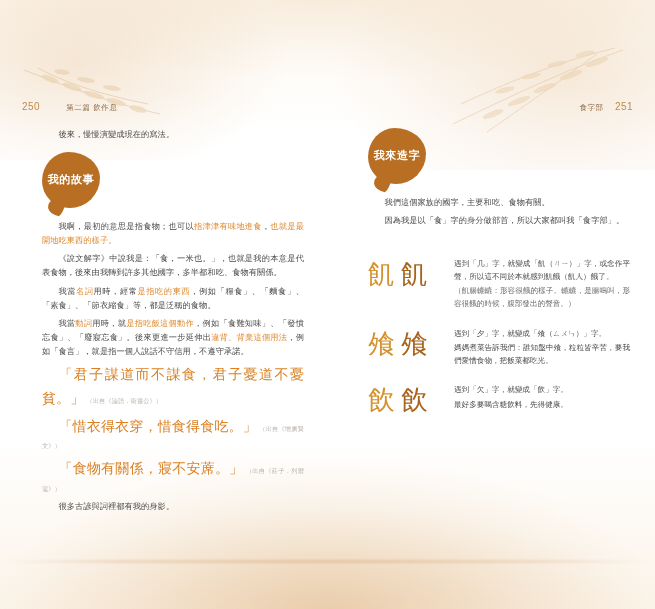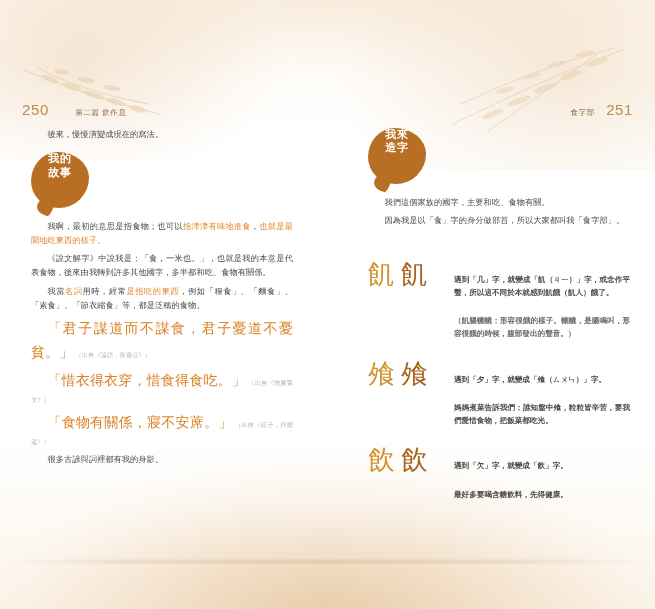--- a/index.html
+++ b/index.html
@@ -58,38 +58,38 @@
     position: absolute;
     top: 101px;
     font-size: 7.5px;
     color: #b08248;
     letter-spacing: .08em;
     white-space: nowrap;
     font-family: "Liberation Sans", sans-serif;
   }
   .runhead .folio {
     color: #c08a4a;
-    font-size: 15px;
+    font-size: 10px;
     letter-spacing: .04em;
   }
   .runhead.left  { left: 22px; }
   .runhead.right { right: 22px; }
   .runhead .sep {
     display: inline-block;
     width: 6px;
   }
   .runhead .chap { color: #8d6a45; padding-left: 15px; }
 
   
   .col {
     position: absolute;
     top: 128px;
     width: 262px;
   }
-  .col.left  { left: 31px; }
+  .col.left  { left: 42px; }
   .col.right { left: 368px; }
 
   p.body {
     margin: 0 0 4px 0;
     font-size: 8.2px;
     line-height: 1.72;
     color: #4a4a4a;
     text-align: justify;
     letter-spacing: .01em;
   }
@@ -128,23 +128,23 @@
     width: 16px;
     height: 16px;
     background: #b86f23;
     border-radius: 60% 40% 20% 60% / 50% 40% 60% 50%;
     transform: rotate(18deg);
   }
   .blob .txt {
     position: absolute;
     inset: 0;
     display: flex;
-    flex-direction: column;
+    flex-direction: row;
     align-items: center;
-    justify-content: flex-start;
+    justify-content: center;
     color: #ffffff;
     font-size: 11px;
     line-height: 1.22;
     letter-spacing: .06em;
     font-family: "Liberation Sans", sans-serif;
     font-weight: bold;
     z-index: 2;
   }
 
   
@@ -176,21 +176,21 @@
   .glyph-note {
     flex: 1 1 auto;
     font-size: 7.6px;
     line-height: 1.66;
     color: #4a4a4a;
     text-align: justify;
   }
   .glyph-note .paren {
     color: #6a6a6a;
   }
-  .glyph-note p { margin: 16px 0 2px 0; font-weight: bold; }
+  .glyph-note p { margin: 0 0 2px 0; }
 
   .top-note {
     margin: 0 0 2px 0;
   }
 </style>
 </head>
 <body>
 
 <div id="page">
 
@@ -259,20 +259,21 @@
       </div>
     </div>
 
     <div>
       <p class="body indent"><span>我啊，最初的意思是指食物；也可以</span><span class="hl-orange">指津津有味地進食</span><span>，</span><span class="hl-orange">也就是最開</span><span class="hl-orange">地吃東西的樣子。</span></p>
 
       <p class="body indent"><span>《說文解字》中說我是：「食，一米也。」，也就是我的本意是代表食物，後來由我轉到許多其他國字，多半都和吃、食物有關係。</span></p>
 
       <p class="body indent"><span>我當</span><span class="hl-orange">名詞</span><span>用時，經常</span><span class="hl-orange">是指吃的東西</span><span>，例如「糧食」、「麵食」、「素食」、「節衣縮食」等，都是泛稱的食物。</span></p>
 
+      <p class="body indent"><span>我當</span><span class="hl-orange">動詞</span><span>用時，就</span><span class="hl-orange">是指吃飯這個動作</span><span>，例如「食難知味」、「發憤忘食」、「廢寢忘食」。後來更進一步延伸出</span><span class="hl-orange">違背、背棄這個用法</span><span>，例如「食言」，就是指一個人說話不守信用，不遵守承諾。</span></p>
     </div>
 
     <div>
       <p class="body indent">
         <span class="quote">「君子謀道而不謀食，君子憂道不憂貧。」</span>
         <span class="src">（出自《論語．衛靈公》）</span>
       </p>
       <p class="body indent">
         <span class="quote">「惜衣得衣穿，惜食得食吃。」</span>
         <span class="src">（出自《增廣賢文》）</span>

